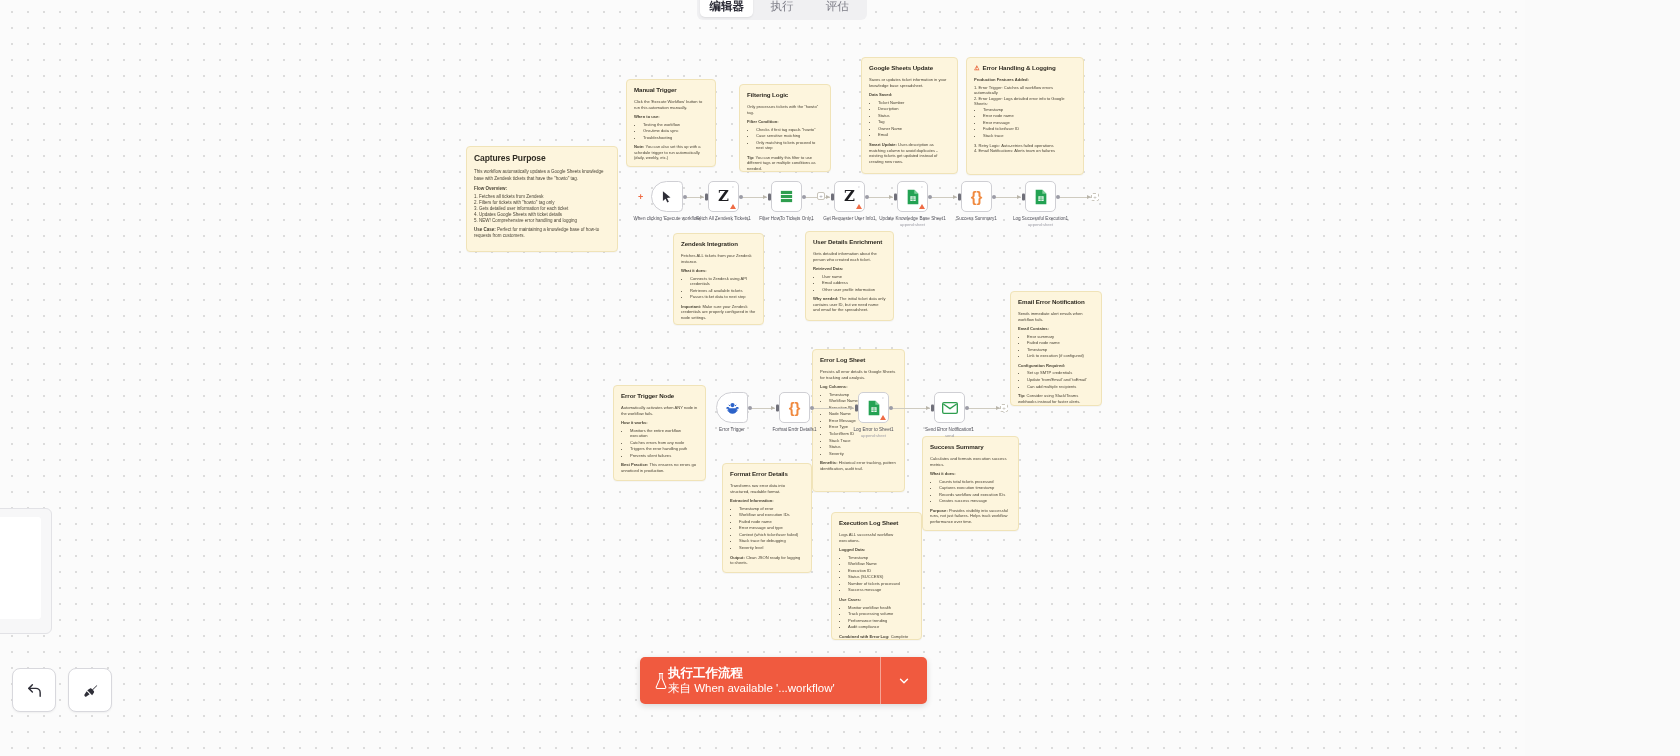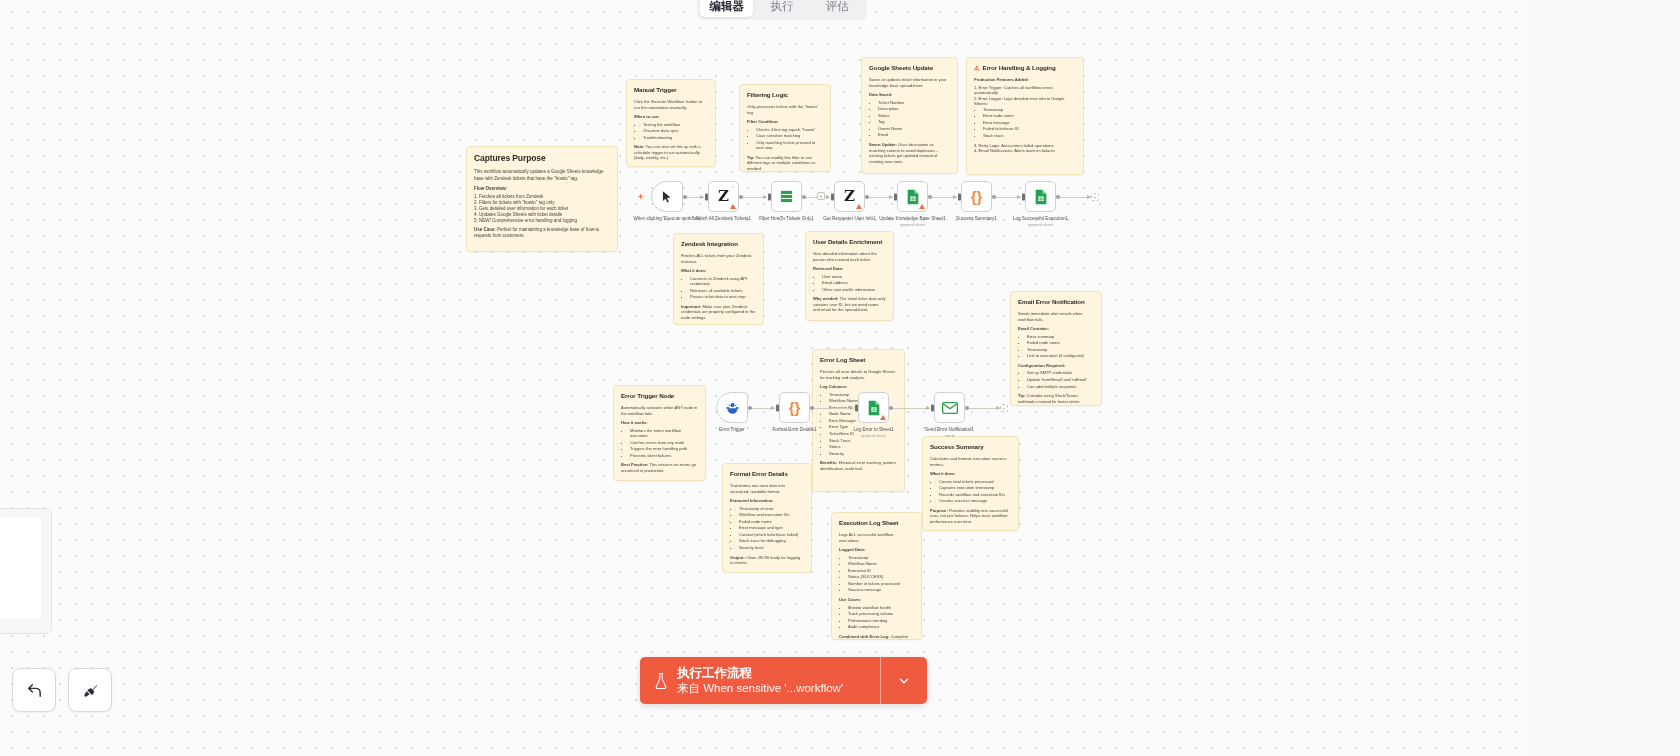--- a/index.html
+++ b/index.html
@@ -216,21 +216,20 @@
     border-radius:5px;
     display:flex;
     align-items:center;
     z-index:60;
     box-shadow: 0 2px 6px rgba(0,0,0,.14);
     cursor:pointer;
   }
   #exec-main {
     flex:1;
     display:flex; align-items:center;
-    gap:9px;
     padding-left:14px;
     height:100%;
     border-right:1px solid rgba(255,255,255,.45);
   }
   #exec-text { color:#fff; line-height:1.25; }
   #exec-title { font-size:12.5px; font-weight:600; }
   #exec-sub { font-size:11.5px; font-weight:400; }
   #exec-caret {
     width:46px; height:100%;
     display:flex; align-items:center; justify-content:center;
@@ -607,21 +606,21 @@
   </div>
 
   <div id="exec-bar">
     <div id="exec-main">
       <svg class="flask" viewBox="0 0 24 30" fill="none" stroke="#ffffff" stroke-width="1.8" stroke-linecap="round" stroke-linejoin="round">
         <path d="M9 2h6"></path>
         <path d="M10 2v9L4 25a2 2 0 0 0 1.8 3h12.4A2 2 0 0 0 20 25l-6-14V2"></path>
       </svg>
       <div id="exec-text">
         <div id="exec-title">执行工作流程</div>
-        <div id="exec-sub">来自 When sensitive '...workflow'</div>
+        <div id="exec-sub">来自 When available '...workflow'</div>
       </div>
     </div>
     <div id="exec-caret">
       <svg width="14" height="14" viewBox="0 0 24 24" fill="none" stroke="#fff" stroke-width="2.4" stroke-linecap="round" stroke-linejoin="round">
         <polyline points="6 9 12 15 18 9"></polyline>
       </svg>
     </div>
   </div>
 
 </div>

